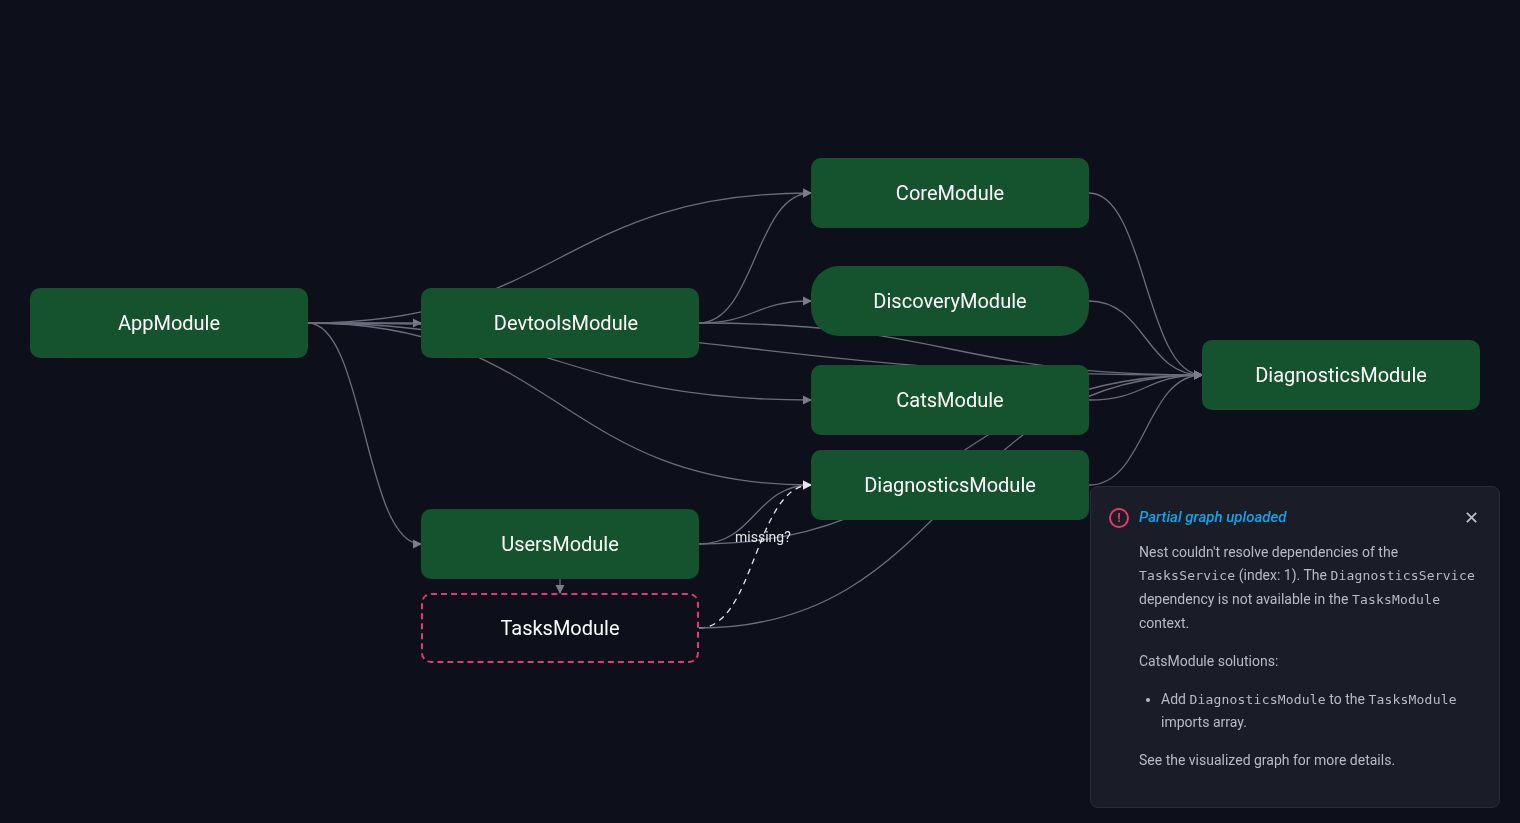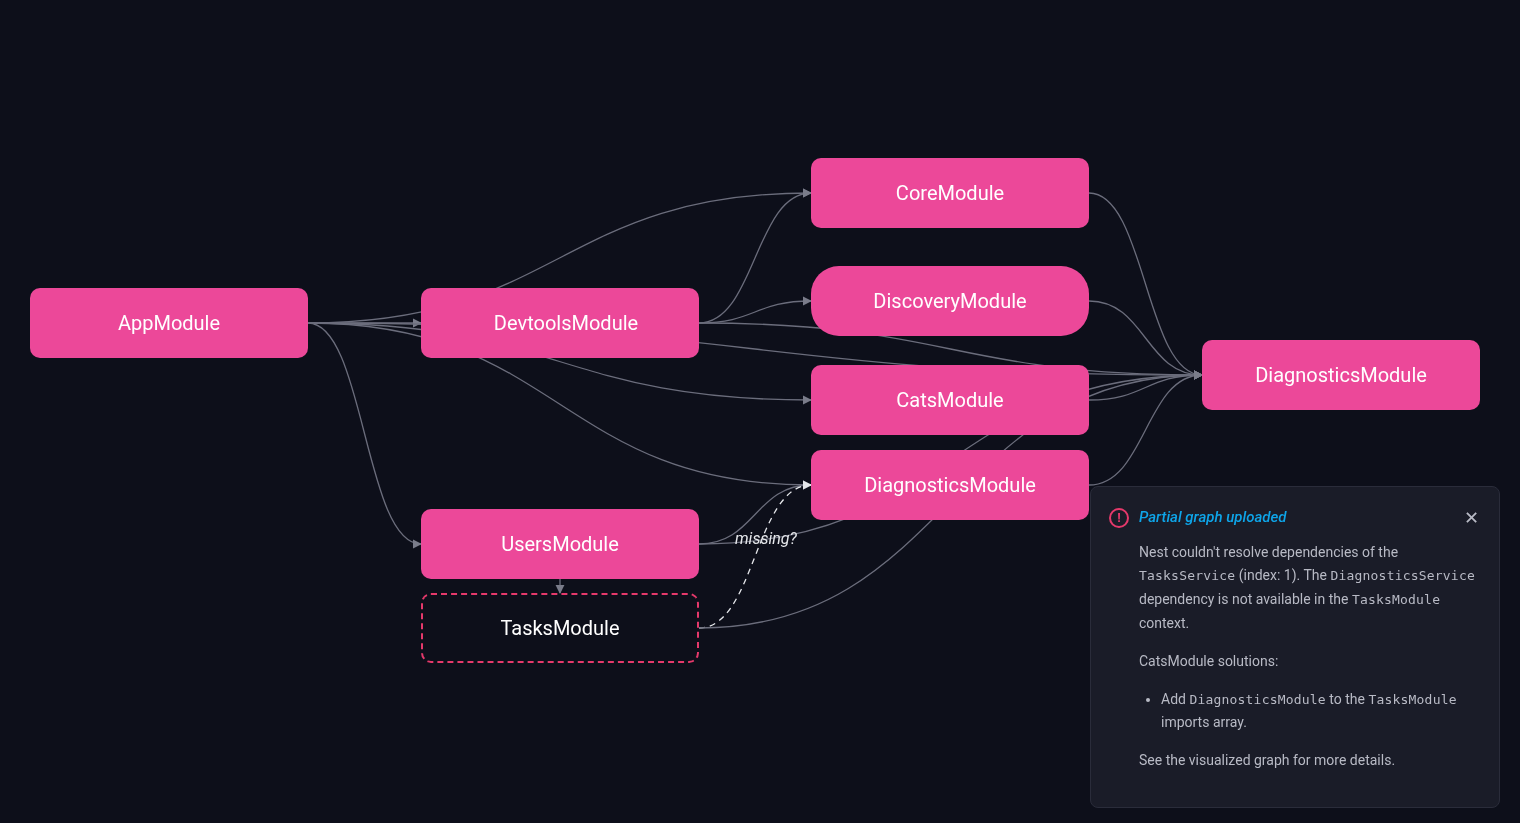--- a/index.html
+++ b/index.html
@@ -19,43 +19,42 @@
   }
   svg.edges {
     position: absolute;
     top: 0; left: 0;
     width: 1520px;
     height: 823px;
     pointer-events: none;
   }
   .node {
     position: absolute;
-    background: #ec4899;
+    background: #14532d;
     color: #fff;
     border-radius: 10px;
     display: flex;
     align-items: center;
     justify-content: center;
     font-size: 20px;
     font-weight: 400;
     padding: 0 12px;
     white-space: nowrap;
     user-select: none;
   }
   .node.error {
     background: transparent;
     border: 2px dashed #e5396b;
     color: #fff;
   }
   .edge-label {
     position: absolute;
     color: #e5e7eb;
-    font-size: 16px;
+    font-size: 14px;
     pointer-events: none;
-    font-style: italic;
   }
   .notice {
     position: absolute;
     right: 20px;
     bottom: 15px;
     width: 410px;
     background: #1a1c28;
     border: 1px solid #2a2c3a;
     border-radius: 8px;
     padding: 18px 18px 20px 18px;

